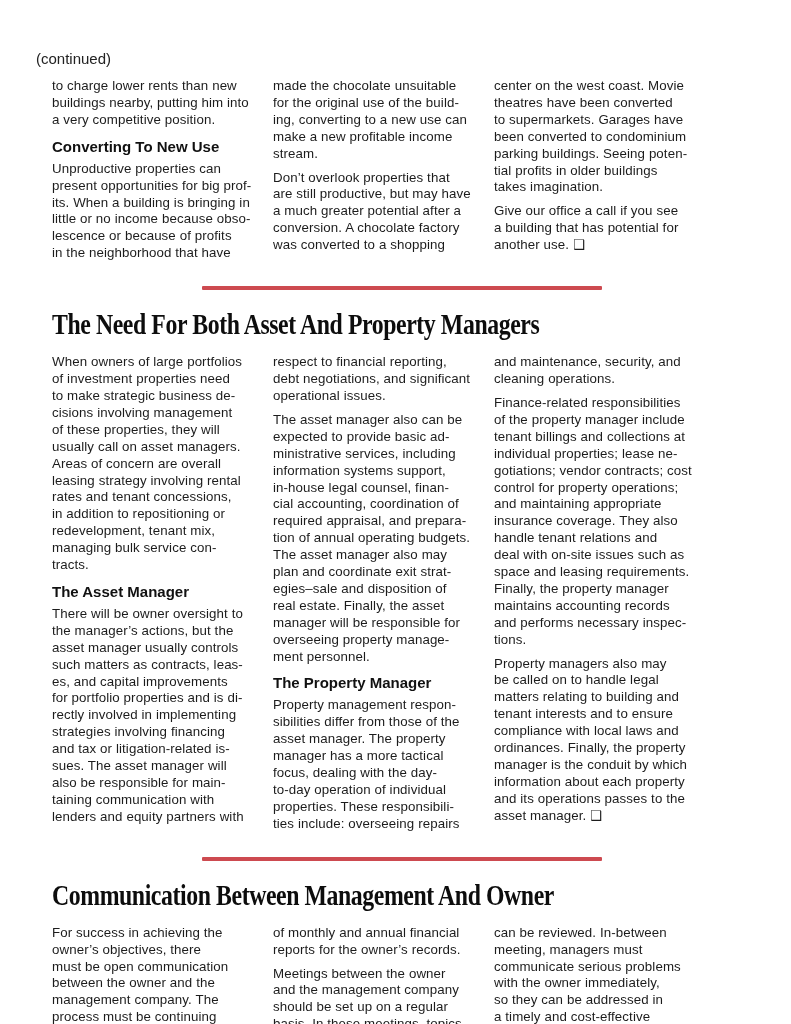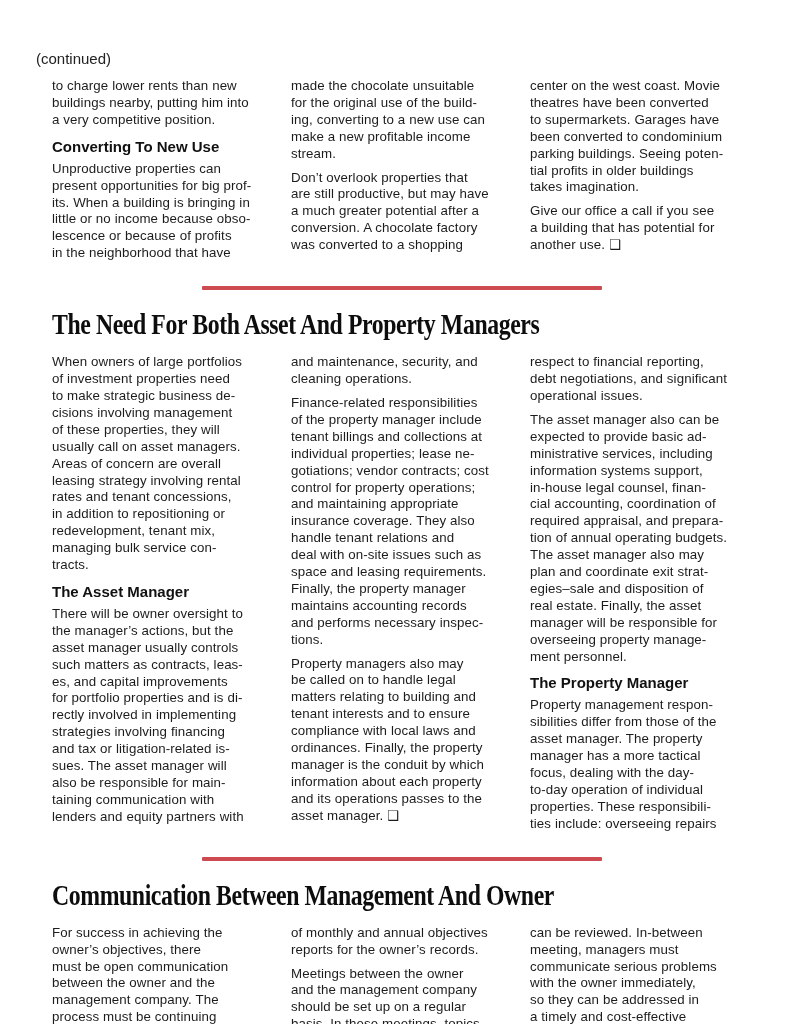--- a/index.html
+++ b/index.html
@@ -15,21 +15,20 @@
     padding: 50px 40px 0 52px;
   }
   .continued {
     font-size: 15px;
     color: #222;
     margin-left: -16px;
     margin-bottom: 11px;
   }
   .cols {
     display: flex;
-    gap: 18px;
   }
   .col {
     width: 221px;
     flex: 0 0 221px;
   }
   .para {
     white-space: pre-line;
     font-size: 13.3px;
     line-height: 16.9px;
     margin: 0 0 7px 0;
@@ -134,20 +133,49 @@
 for portfolio properties and is di-
 rectly involved in implementing
 strategies involving financing
 and tax or litigation-related is-
 sues. The asset manager will
 also be responsible for main-
 taining communication with
 lenders and equity partners with</p>
           </div>
           <div class="col">
+            <p class="para">respect to financial reporting,
+debt negotiations, and significant
+operational issues.</p>
+            <p class="para">The asset manager also can be
+expected to provide basic ad-
+ministrative services, including
+information systems support,
+in-house legal counsel, finan-
+cial accounting, coordination of
+required appraisal, and prepara-
+tion of annual operating budgets.
+The asset manager also may
+plan and coordinate exit strat-
+egies–sale and disposition of
+real estate. Finally, the asset
+manager will be responsible for
+overseeing property manage-
+ment personnel.</p>
+            <h3 class="subhead">The Property Manager</h3>
+            <p class="para">Property management respon-
+sibilities differ from those of the
+asset manager. The property
+manager has a more tactical
+focus, dealing with the day-
+to-day operation of individual
+properties. These responsibili-
+ties include: overseeing repairs</p>
+          </div>
+          <div class="col">
             <p class="para">and maintenance, security, and
 cleaning operations.</p>
             <p class="para">Finance-related responsibilities
 of the property manager include
 tenant billings and collections at
 individual properties; lease ne-
 gotiations; vendor contracts; cost
 control for property operations;
 and maintaining appropriate
 insurance coverage. They also
@@ -162,68 +190,39 @@
 be called on to handle legal
 matters relating to building and
 tenant interests and to ensure
 compliance with local laws and
 ordinances. Finally, the property
 manager is the conduit by which
 information about each property
 and its operations passes to the
 asset manager. ❑</p>
           </div>
-          <div class="col">
-            <p class="para">respect to financial reporting,
-debt negotiations, and significant
-operational issues.</p>
-            <p class="para">The asset manager also can be
-expected to provide basic ad-
-ministrative services, including
-information systems support,
-in-house legal counsel, finan-
-cial accounting, coordination of
-required appraisal, and prepara-
-tion of annual operating budgets.
-The asset manager also may
-plan and coordinate exit strat-
-egies–sale and disposition of
-real estate. Finally, the asset
-manager will be responsible for
-overseeing property manage-
-ment personnel.</p>
-            <h3 class="subhead">The Property Manager</h3>
-            <p class="para">Property management respon-
-sibilities differ from those of the
-asset manager. The property
-manager has a more tactical
-focus, dealing with the day-
-to-day operation of individual
-properties. These responsibili-
-ties include: overseeing repairs</p>
-          </div>
         </div>
       </section>
       <section>
         <div class="rule" style="background: rgb(205, 74, 80);"></div>
         <h2 class="headline">Communication Between Management And Owner</h2>
         <div class="cols">
           <div class="col">
             <p class="para">For success in achieving the
 owner’s objectives, there
 must be open communication
 between the owner and the
 management company. The
 process must be continuing
 from the onset of the manage-
 ment plan based on the owner’s
 objectives to the dissemination</p>
           </div>
           <div class="col">
-            <p class="para">of monthly and annual objectives
+            <p class="para">of monthly and annual financial
 reports for the owner’s records.</p>
             <p class="para">Meetings between the owner
 and the management company
 should be set up on a regular
 basis. In these meetings, topics
 such as major repairs, personnel
 problems and rent collection</p>
           </div>
           <div class="col">
             <p class="para">can be reviewed. In-between

